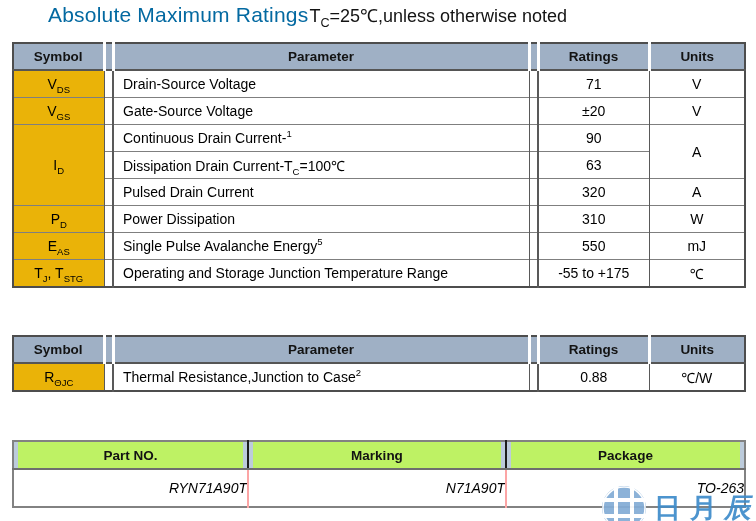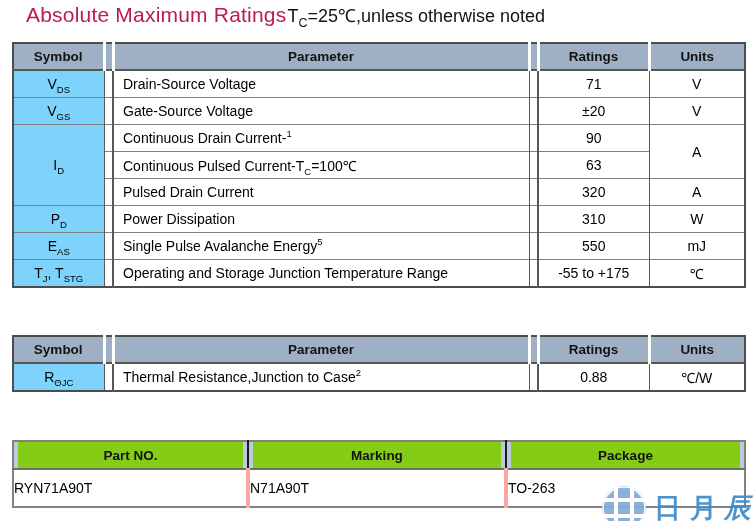--- a/index.html
+++ b/index.html
@@ -1,58 +1,58 @@
 <!DOCTYPE html>
 <html><head>
 <meta charset="utf-8">
 <style>
   html,body { margin:0; padding:0; background:#fff; }
   .page {
     position:relative; width:756px; height:521px; background:#ffffff;
     font-family:"Liberation Sans", sans-serif; color:#141414; overflow:hidden;
   }
   .section-title { position:absolute; left:26px; white-space:nowrap; }
-  .section-title .main { font-size:21px; color:#be185d; letter-spacing:0.2px; }
+  .section-title .main { font-size:21px; color:#0369a1; letter-spacing:0.2px;margin-left:22px; }
   .section-title .subtitle { font-size:18px; color:#131313; margin-left:1px; }
   .subtitle sub, .subtitle sup { font-size:70%; line-height:0; }
   #title-abs { top:3px; }
   #title-thermal { top:294px; }
   #title-pkg { top:399px; }
 
   table { border-collapse:collapse; table-layout:fixed; position:absolute; left:12px; width:732px;border-radius:7px; }
   td, th { padding:0; overflow:hidden; white-space:nowrap; }
 
   
   .spec { border:2px solid #4d4d4d; }
   .spec th {
     background:#9FB0C5; color:#131313; font-size:13.5px; font-weight:bold;
     height:25px; border-bottom:2px solid #555555; text-align:center;
   }
   .spec th.sp { border-left:3px solid #ffffff; border-right:3px solid #ffffff; }
   .spec th.u  { border-left:3px solid #ffffff; }
   .spec td { font-size:14px; height:26px; text-align:center; border-top:1px solid #7f7f7f; color:#000; }
-  .spec td.sym { background:#7dd3fc; }
+  .spec td.sym { background:#eab308; }
   .spec td.sp  { border-left:1px solid #595959; border-right:2px solid #595959; background:#fff; }
   .spec td.param { text-align:left; padding-left:9px; }
   .spec td.u { border-left:1px solid #595959; }
   .spec sub { font-size:68%; line-height:0; }
   .spec sup { font-size:68%; line-height:0; }
   #t-abs { top:42px; }
   #t-thermal { top:335px; }
 
   
   .pkg { border:2px solid #828282; top:440px; }
   .pkg th {
-    background:#84cc16; color:#131313; font-size:13.5px; font-weight:bold; height:26px;
+    background:#bef264; color:#131313; font-size:13.5px; font-weight:bold; height:26px;
     border-bottom:2px solid #6e6e6e; text-align:center;
     box-shadow: inset 4px 0 0 #bccbdb, inset -4px 0 0 #bccbdb;
   }
   .pkg th + th { border-left:2px solid #1c1c1c; }
-  .pkg td { font-size:14px; height:36px; text-align:left; color:#000; background:#fff; }
-  .pkg td + td { border-left:4px solid #fca5a5; }
+  .pkg td { font-size:14px; height:36px; text-align:right; color:#000; background:#fff;font-style:italic; }
+  .pkg td + td { border-left:2px solid #fca5a5; }
 
   
   .watermark {
     position:absolute; right:3px; bottom:-10px; display:flex; align-items:center;
     gap:7px; opacity:0.93; z-index:5; pointer-events:none;
   }
   .wm-circle { width:46px; height:46px; display:block; }
   .wm-text { display:flex; align-items:center; gap:9px; }
   .wm-text span {
     font-size:27px; font-weight:bold; color:#3F8CCB;
@@ -108,21 +108,21 @@
       <tr>
         <td class="sym" rowspan="3"><span>I</span><sub>D</sub></td>
         <td class="sp"></td>
         <td class="param"><span>Continuous Drain Current-</span><sup>1</sup></td>
         <td class="sp"></td>
         <td>90</td>
         <td class="u" rowspan="2">A</td>
       </tr>
       <tr>
         <td class="sp"></td>
-        <td class="param"><span>Continuous Pulsed Current-T</span><sub>C</sub><span>=100℃</span></td>
+        <td class="param"><span>Dissipation Drain Current-T</span><sub>C</sub><span>=100℃</span></td>
         <td class="sp"></td>
         <td>63</td>
       </tr>
       <tr>
         <td class="sp"></td>
         <td class="param"><span>Pulsed Drain Current</span></td>
         <td class="sp"></td>
         <td>320</td>
         <td class="u">A</td>
       </tr>

